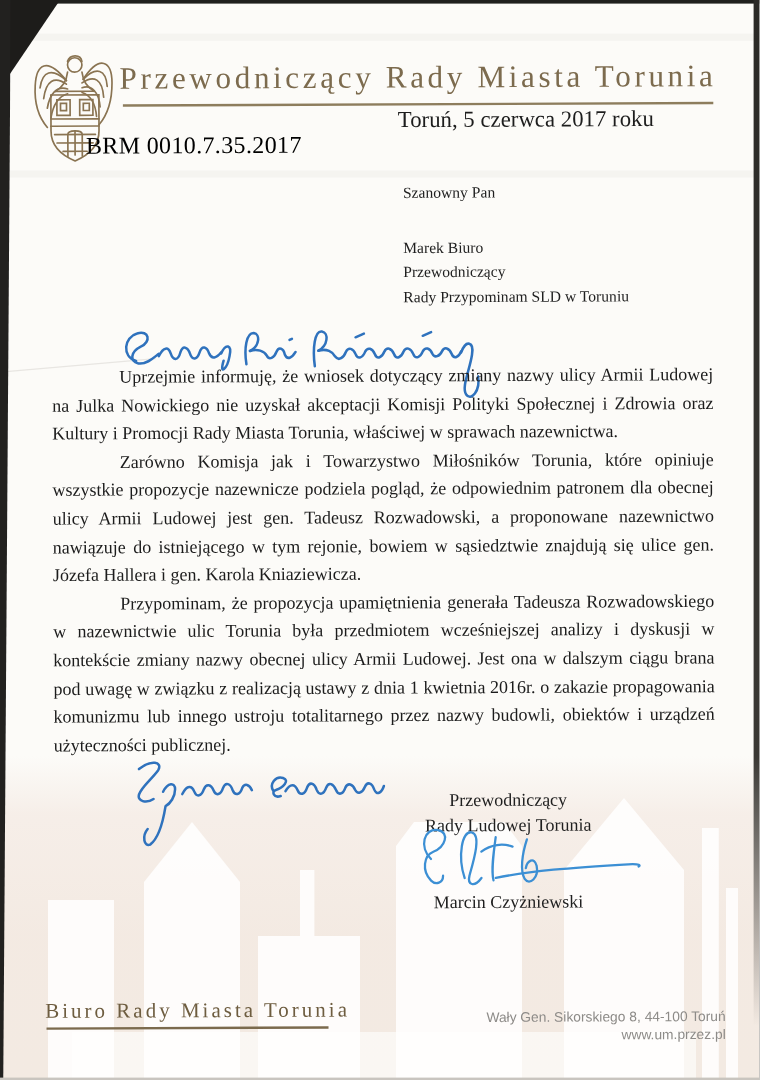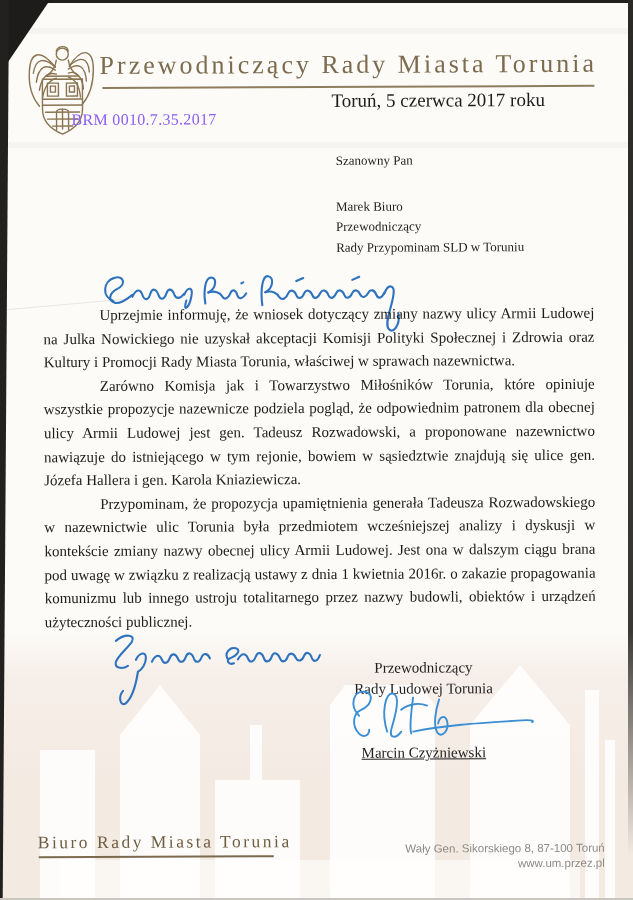--- a/index.html
+++ b/index.html
@@ -27,40 +27,40 @@
   .watermark svg{display:block;}
 
   .content{position:absolute;inset:0;z-index:3;transform:rotate(-0.25deg);}
 
   
   .logo{position:absolute;left:27px;top:36px;width:72px;height:102px;}
   .title{position:absolute;left:100px;top:50px;width:500px;text-align:center;
     font-size:26px;letter-spacing:3px;color:#7c6b4e;white-space:nowrap;}
   .title-rule{position:absolute;left:104px;top:86px;width:492px;height:2px;background:#8d7d5d;}
   .date{position:absolute;left:333px;top:90px;font-size:19px;color:#1d1d1d;}
-  .refnum{position:absolute;left:73px;top:110px;font-size:16px;color:#8b5cf6;letter-spacing:.3px;}
+  .refnum{position:absolute;left:73px;top:110px;font-size:20px;color:#000000;letter-spacing:.3px;}
 
   
   .recipient{position:absolute;left:337px;top:151px;font-size:13px;line-height:20.5px;}
   .recipient .rest{margin-top:25px;}
 
   
   .hand{position:absolute;overflow:visible;}
   .hand path{fill:none;stroke:#2f72bd;stroke-width:2.1;stroke-linecap:round;stroke-linejoin:round;}
   .hand.sig path{stroke:#3c8fd4;stroke-width:1.9;}
 
   
   .body-text{position:absolute;left:44px;top:303px;width:551px;font-size:15px;
     line-height:23.6px;text-align:justify;color:#1c1c1c;}
   .body-text p{margin:0;text-indent:56px;}
 
   
   .sigblock{position:absolute;left:330px;top:658px;width:185px;text-align:center;
     font-size:15px;line-height:21px;}
-  .signame{margin-top:43px;text-decoration:underline;}
+  .signame{margin-top:43px;}
 
   
   .office{position:absolute;left:36px;top:831px;font-size:17.5px;letter-spacing:2.5px;
     color:#6e5d40;white-space:nowrap;}
   .office-rule{position:absolute;left:37px;top:855px;width:235px;height:2px;background:#7b6a4d;}
   .footer-right{position:absolute;right:30px;top:842px;text-align:right;
     font-family:"Liberation Sans", sans-serif;font-size:11.5px;line-height:15px;color:#8d8b88;}
 </style>
 </head>
 <body>
@@ -171,21 +171,21 @@
       <path d="M46 46 C40 28 44 6 52 8 C60 10 54 30 50 44 C48 52 54 54 60 46"></path>
       <path d="M72 12 C70 26 68 40 70 48"></path>
       <path d="M60 24 C68 18 78 17 86 20"></path>
       <path d="M98 14 C94 26 92 40 96 47 C100 53 108 46 106 36 C104 28 98 32 97 38"></path>
       <path d="M72 46 C102 40 132 38 186 35 C191 35 193 36 191 37"></path>
     </svg>
 
     <div class="office">Biuro Rady Miasta Torunia</div>
     <div class="office-rule"></div>
     <div class="footer-right">
-      <div>Wały Gen. Sikorskiego 8, 87-100 Toruń</div>
+      <div>Wały Gen. Sikorskiego 8, 44-100 Toruń</div>
       <div>www.um.przez.pl</div>
     </div>
 
   </div>
 
   <div class="edge-top"></div>
   <div class="corner-tl"></div>
   <div class="edge-left"></div>
   <div class="edge-right"></div>
   <div class="edge-bottom"></div>

